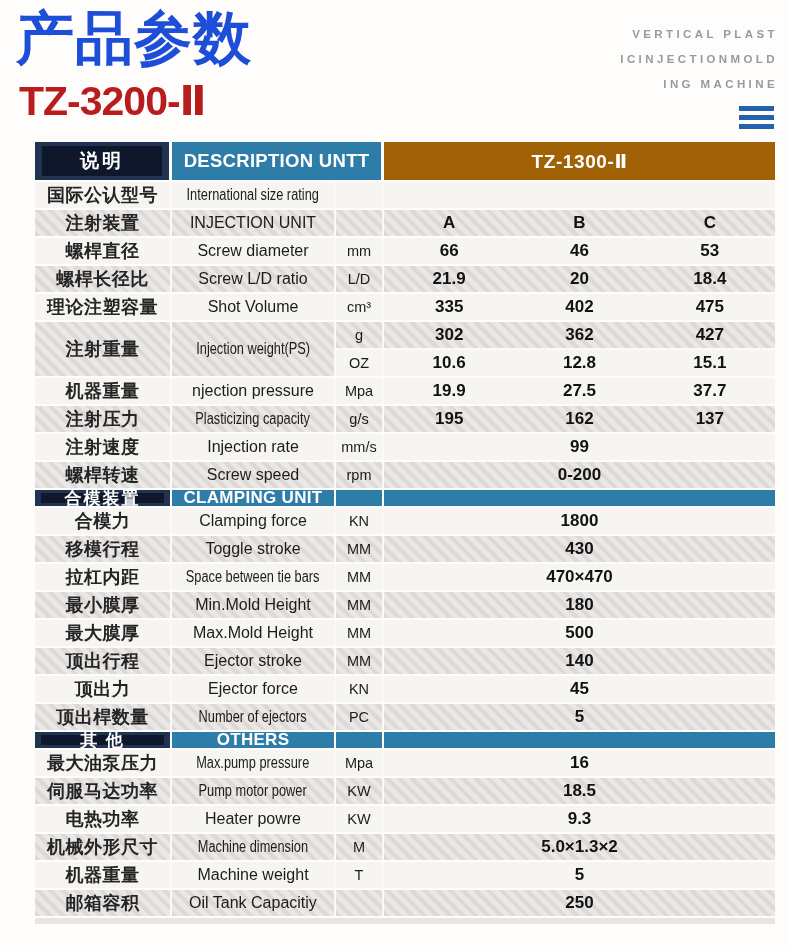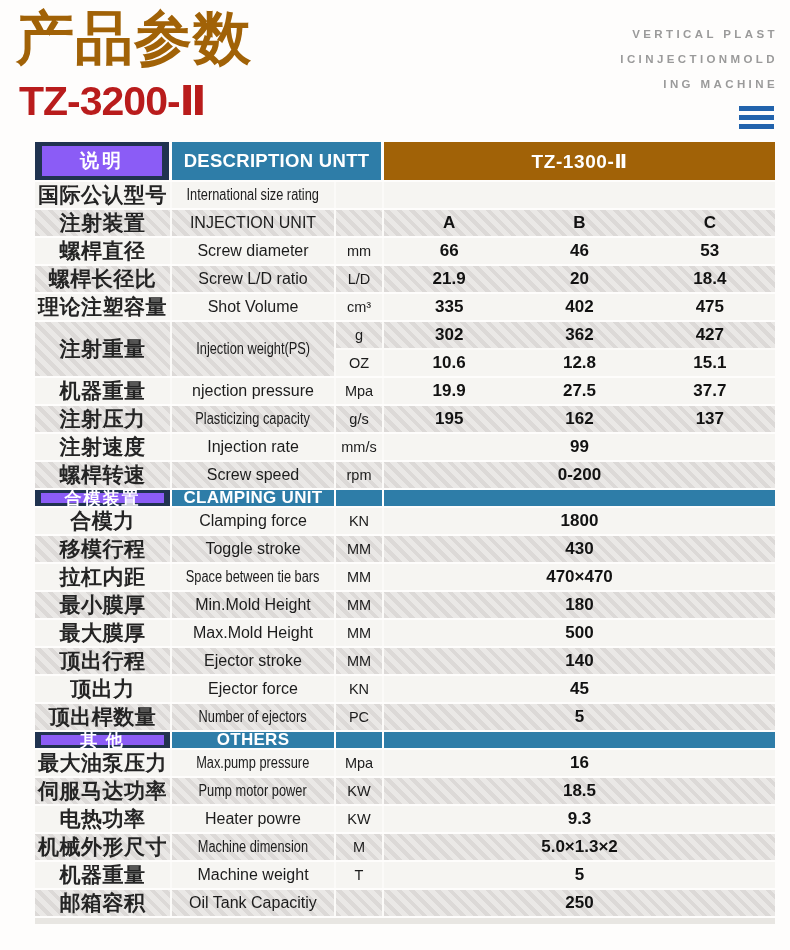--- a/index.html
+++ b/index.html
@@ -6,21 +6,21 @@
   body{
     width:790px;height:950px;
     background:#fefdfc;
     font-family:"Liberation Sans","DejaVu Sans",sans-serif;
     overflow:hidden;
   }
   
   .page-header{position:relative;height:142px;}
   .main-title{
     position:absolute;left:16px;top:6px;
-    font-size:58px;font-weight:bold;color:#a16207;
+    font-size:58px;font-weight:bold;color:#1d4ed8;
     letter-spacing:1px;line-height:1.1;
   }
   .model-title{
     position:absolute;left:19px;top:77px;
     font-size:41px;font-weight:bold;color:#b91c1c;
     letter-spacing:-1px;
   }
   .brand{position:absolute;right:12px;top:22px;text-align:right;}
   .brand-line{
     display:block;color:#9a9a9a;font-size:11.5px;font-weight:bold;
@@ -32,34 +32,34 @@
   .spec-table{margin-left:35px;width:740px;}
   .trow{display:flex;margin-bottom:2px;box-sizing:border-box;}
   .header-row{height:38px;}
   .section-row{height:16px;}
   .body-row{height:26px;}
   .double-row{height:54px;}
   
   .hc{box-sizing:border-box;display:flex;align-items:center;justify-content:center;}
   .frame-cell{width:137px;background:#203350;border-right:3px solid #fff;padding:4px 7px;}
   .frame-cell .inset{
-    width:100%;height:100%;background:#8b5cf6;
+    width:100%;height:100%;background:#0f172a;
     display:flex;align-items:center;justify-content:center;
     color:#fff;font-weight:bold;font-size:19px;letter-spacing:3px;
   }
   .section-row .frame-cell{border-right-width:2px;padding:3px 6px;}
   .section-row .frame-cell .inset{font-size:17px;letter-spacing:2px;}
   .hc-en{width:212px;background:#2e7da8;border-right:3px solid #fff;color:#fff;font-weight:bold;font-size:18.5px;letter-spacing:.3px;}
   .hc-model{flex:1;background:#a16207;color:#fff;font-weight:bold;font-size:19px;letter-spacing:.6px;}
   .sc-en{width:164px;background:#2e7da8;border-right:2px solid #fff;color:#fff;font-weight:bold;font-size:17px;letter-spacing:.3px;}
   .sc-unit{width:48px;background:#2e7da8;border-right:2px solid #fff;}
   .sc-vals{flex:1;background:#2e7da8;}
   
   .bc{box-sizing:border-box;display:flex;align-items:center;justify-content:center;}
-  .c-cn{width:137px;border-right:2px solid #fbfaf8;font-size:21px;font-weight:bold;color:#242424;letter-spacing:.5px;}
+  .c-cn{width:137px;border-right:2px solid #fbfaf8;font-size:18px;font-weight:bold;color:#242424;letter-spacing:.5px;}
   .c-en{width:164px;border-right:2px solid #fbfaf8;font-size:16px;color:#1c1c1c;}
   .c-unit{width:48px;border-right:2px solid #fbfaf8;font-size:14.5px;color:#1c1c1c;}
   .c-vals{flex:1;padding:0;}
   .c-vals{display:flex;align-items:stretch;}
   .val{flex:1;display:flex;align-items:center;justify-content:center;font-size:17px;font-weight:bold;color:#121212;}
   .condensed{display:inline-block;transform:scaleX(.8);white-space:nowrap;}
   
   .plain-row > .bc, .sub-row.plain-row > .bc{background:#f6f5f2;}
   .hatched-row > .bc, .sub-row.hatched-row > .bc, .bc.hatch-cell{
     background:repeating-linear-gradient(45deg,#dcd9d7 0 4px,#eae8e6 4px 9px);

